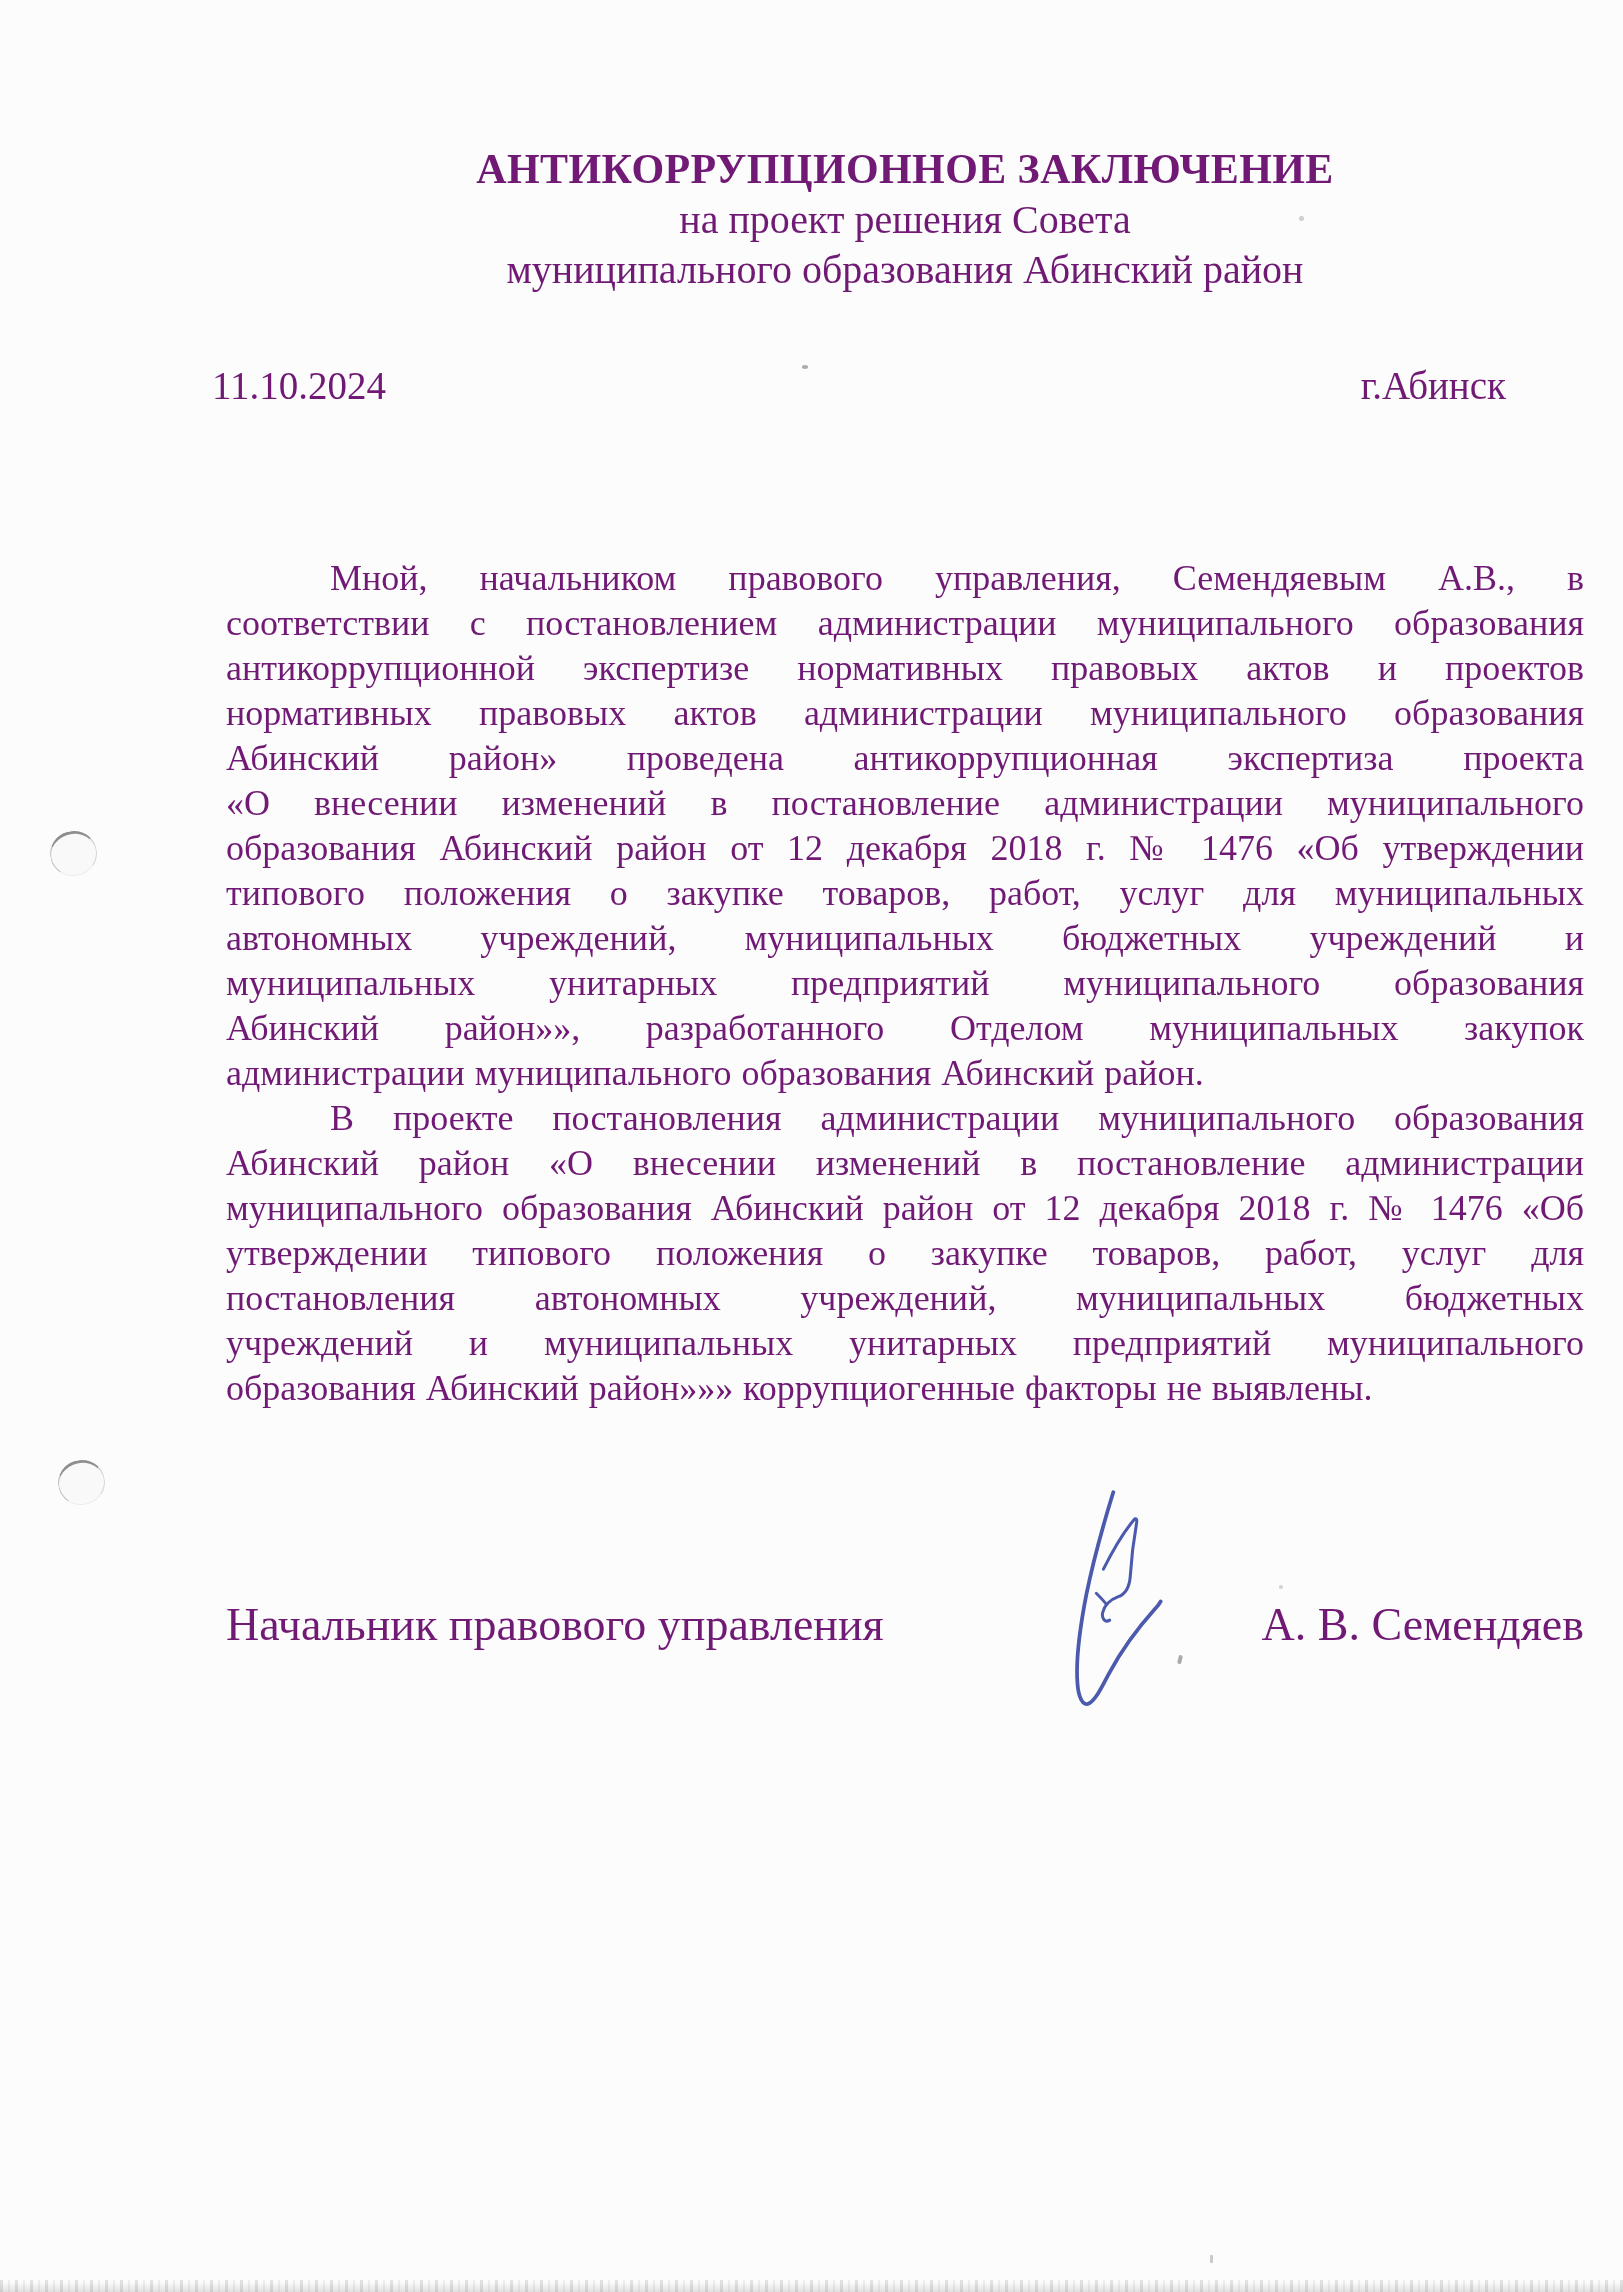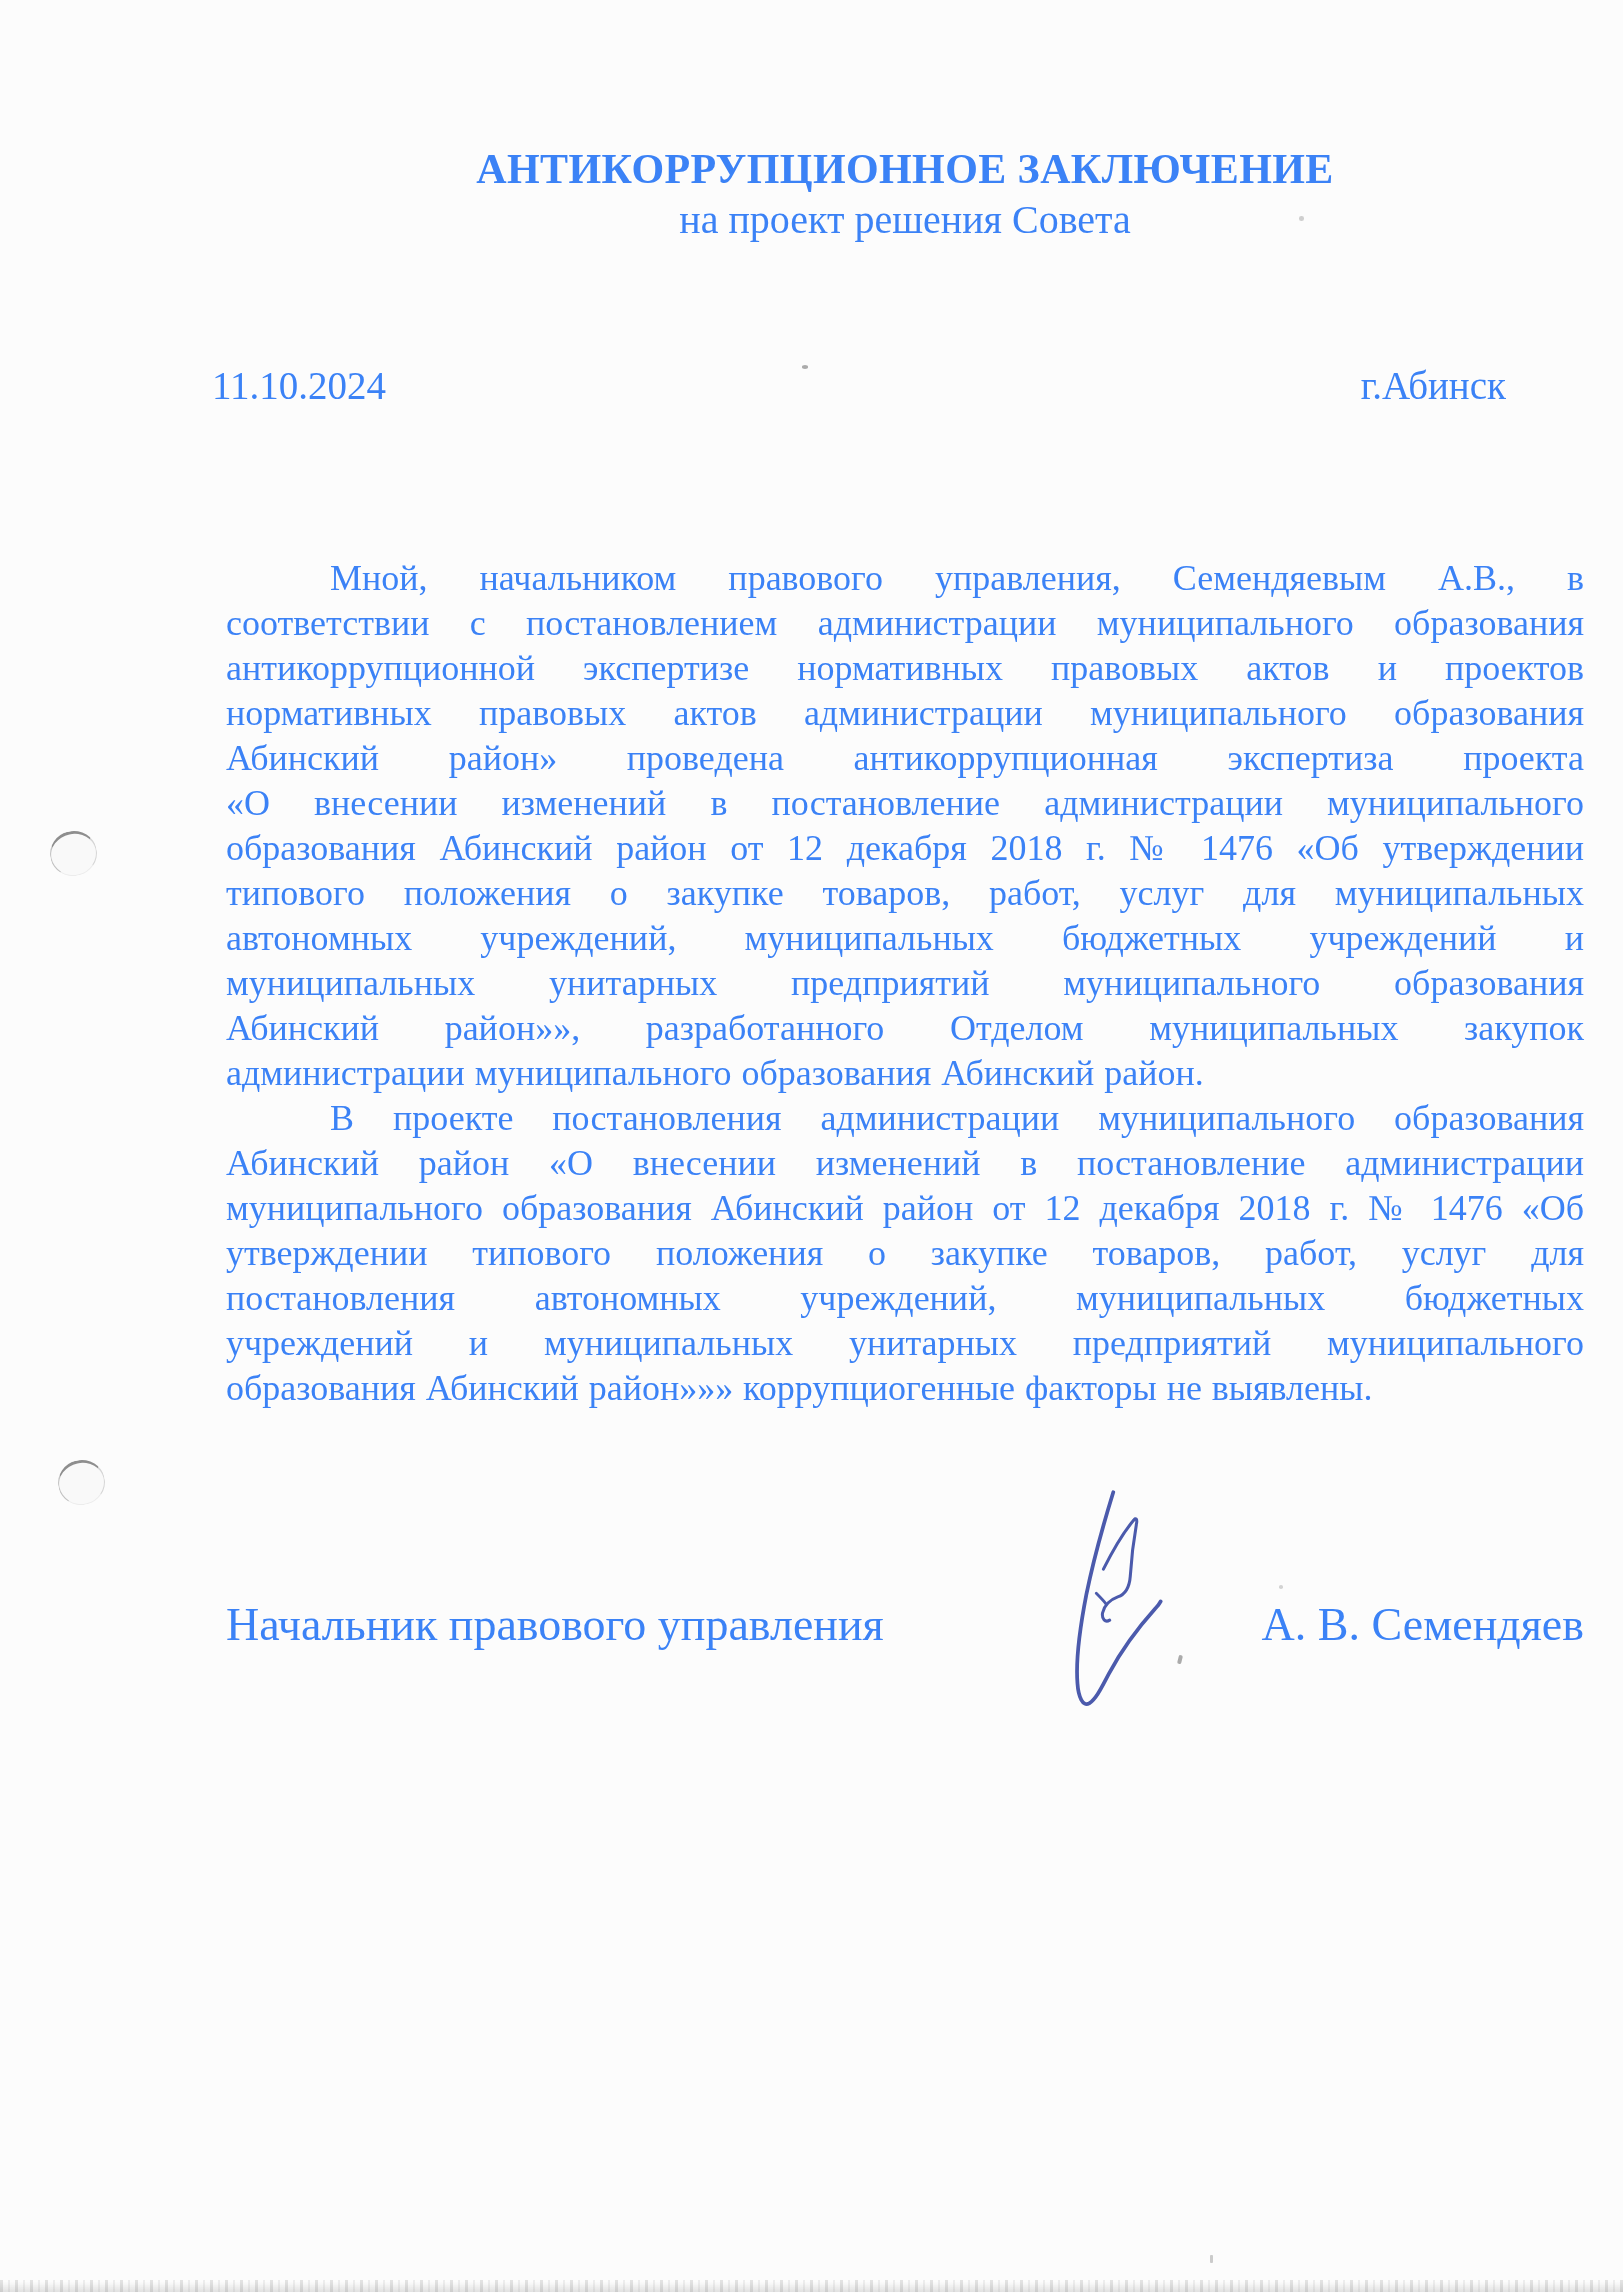--- a/index.html
+++ b/index.html
@@ -3,21 +3,21 @@
 <meta charset="utf-8">
 <title>Сканированный документ</title>
 <style>
   html, body { margin: 0; padding: 0; background: #e8e8e8; }
   .page {
     position: relative;
     width: 1624px;
     height: 2293px;
     margin: 0 auto;
     background: #fcfcfc;
-    color: #3b82f6;
+    color: #701a75;
     font-family: "Liberation Serif", "DejaVu Serif", serif;
     overflow: hidden;
   }
 
   
   .doc-header {
     position: absolute;
     left: 226px;
     width: 1358px;
     top: 143px;
@@ -122,20 +122,21 @@
 <body>
 
 <div class="page">
 
   <div class="punch punch-1"></div>
   <div class="punch punch-2"></div>
 
   <div class="doc-header">
     <div class="doc-title">АНТИКОРРУПЦИОННОЕ ЗАКЛЮЧЕНИЕ</div>
     <div class="doc-subtitle">на проект решения Совета</div>
+    <div class="doc-subtitle">муниципального образования Абинский район</div>
   </div>
 
   <div class="date-row">
     <span class="date">11.10.2024</span>
     <span class="place">г.Абинск</span>
   </div>
 
   <main class="body-text">
     <div class="para">
       <span class="line j indent">Мной, начальником правового управления, Семендяевым А.В., в</span>

